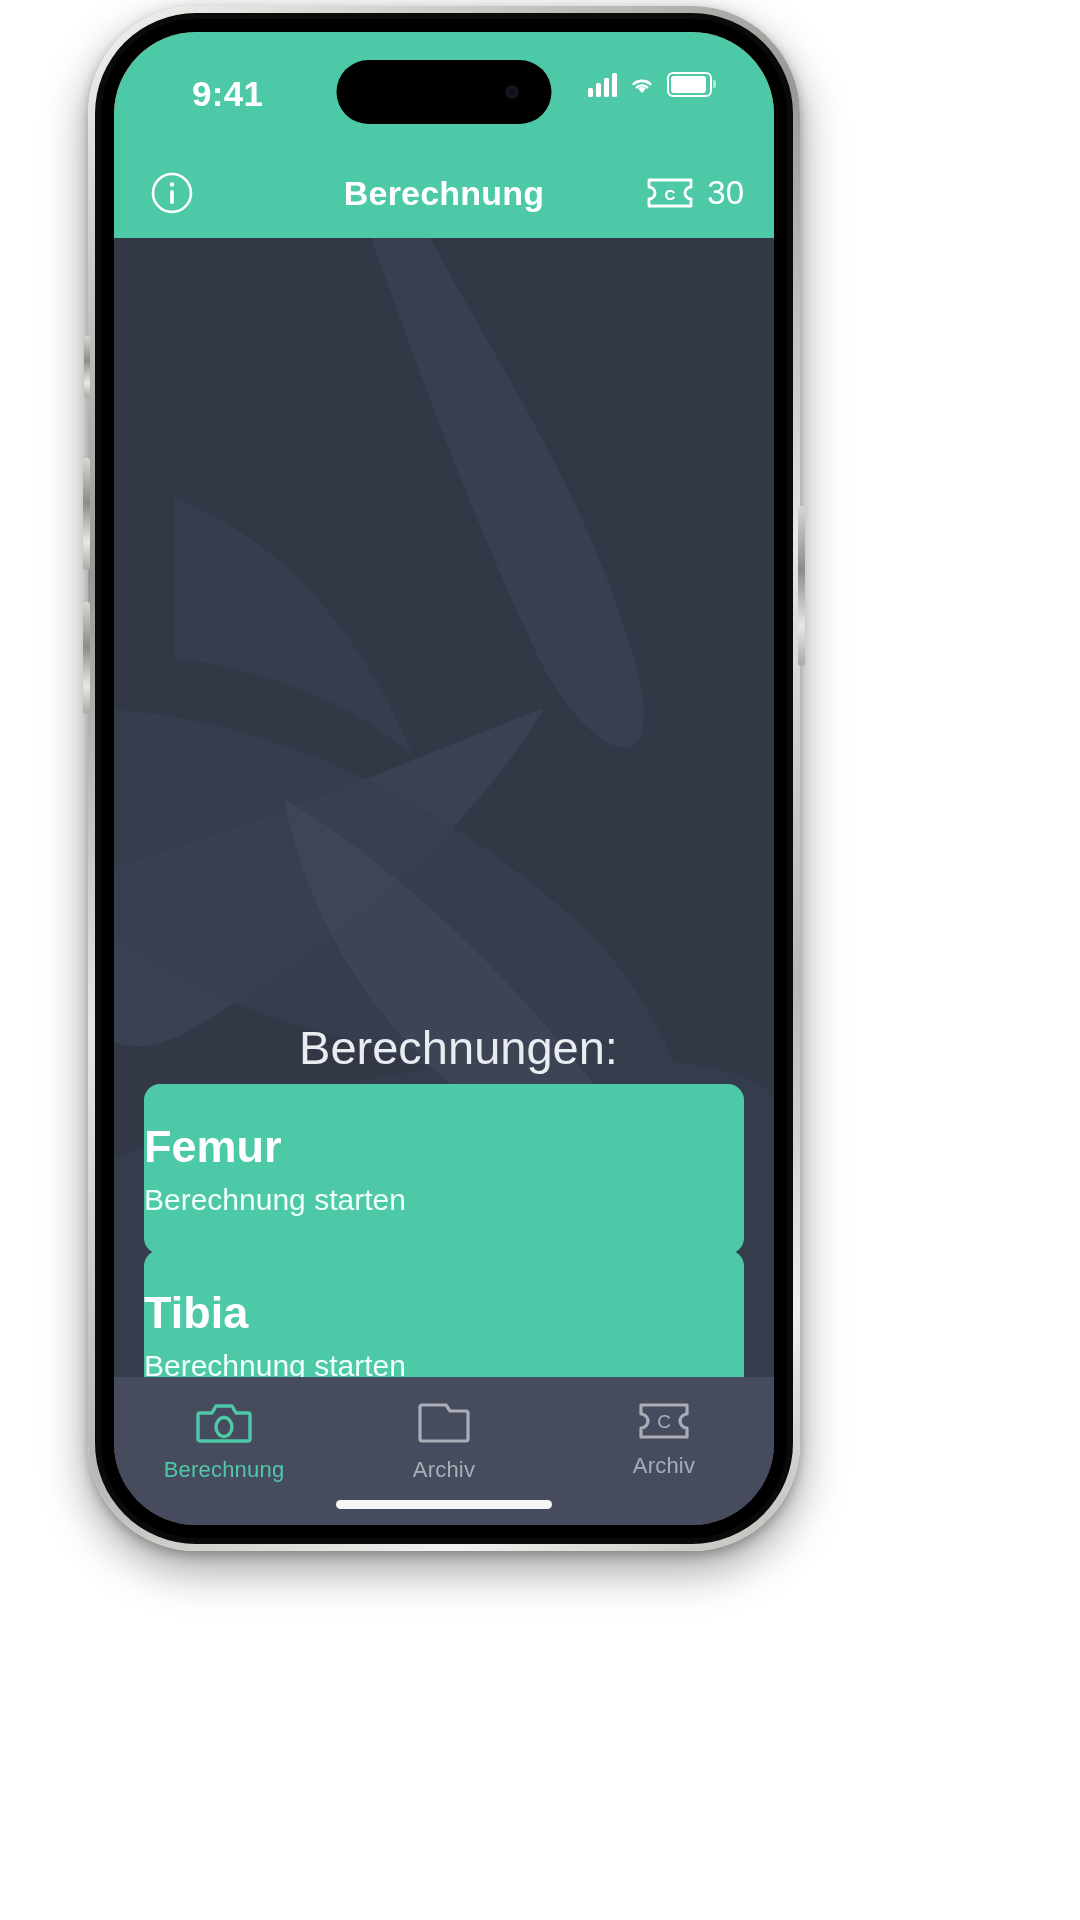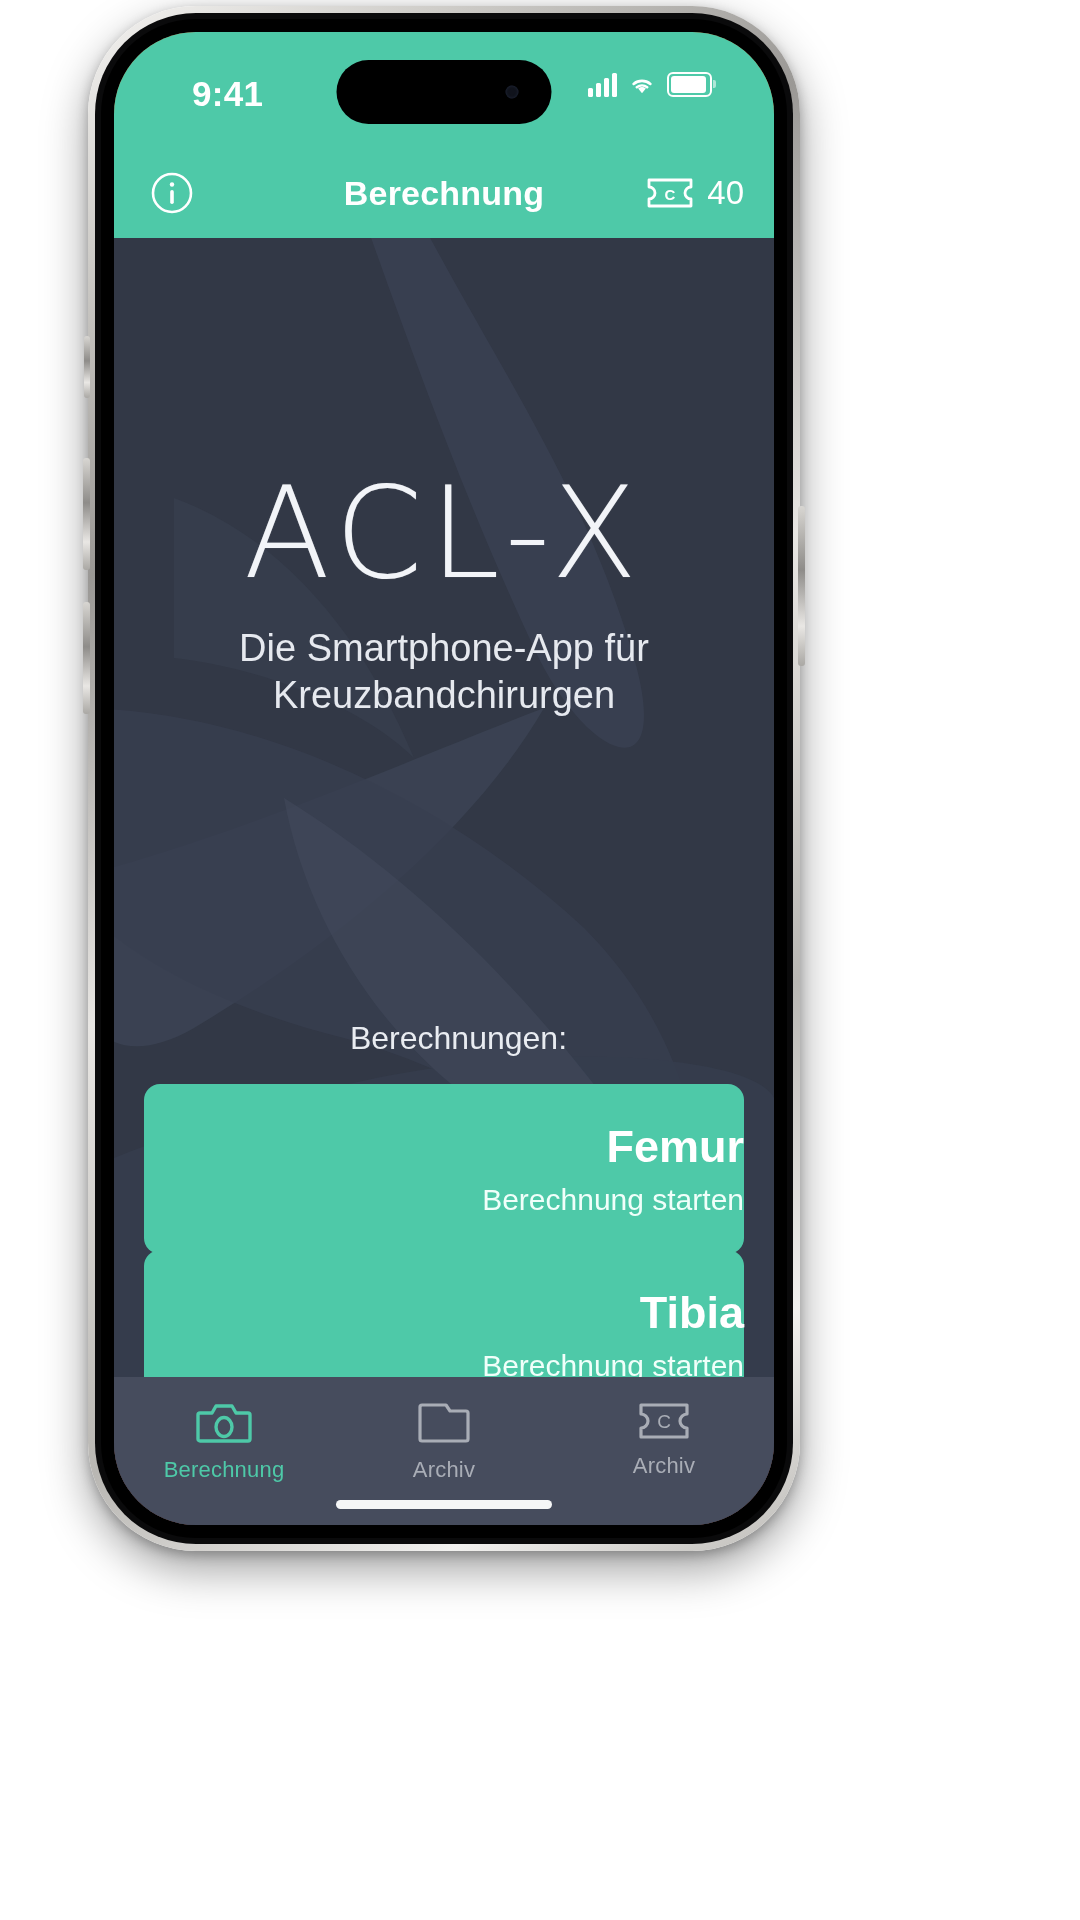--- a/index.html
+++ b/index.html
@@ -127,27 +127,27 @@
   .tagline{
     margin-top:26px;
     color:#e6e9ef;
     font-size:38px;
     line-height:1.26;
     font-weight:normal;
   }
 
   .calc-label{
     position:absolute;left:0;right:12px;top:782px;text-align:center;
-    color:#e9ecf1;font-size:32px;margin-left:41px;
+    color:#e9ecf1;font-size:47px;margin-left:41px;
   }
 
   .cta{
     position:absolute;left:30px;right:30px;
     background:#4ec9a8;border-radius:16px;
-    display:flex;flex-direction:column;align-items:flex-end;justify-content:center;
+    display:flex;flex-direction:column;align-items:flex-start;justify-content:center;
     cursor:pointer;
   }
   .cta-femur{top:846px;height:170px;}
   .cta-tibia{top:1012px;height:170px;}
   .cta-title{color:#fff;font-size:45px;font-weight:bold;line-height:1;}
   .cta-sub{color:#f0fffa;font-size:30px;margin-top:16px;line-height:1;}
 
   .tabbar{
     position:absolute;left:0;right:0;bottom:0;height:148px;
     background:#464c5d;
@@ -211,42 +211,35 @@
         <circle cx="22" cy="22" r="19" stroke="#fff" stroke-width="2.6" fill="none"></circle>
         <circle cx="22" cy="13.5" r="2.2" fill="#fff"></circle>
         <rect x="20.2" y="19" width="3.6" height="14" rx="1.8" fill="#fff"></rect>
       </svg>
       <div class="nav-title">Berechnung</div>
       <div class="nav-credits">
         <svg width="50" height="34" viewBox="0 0 50 34">
           <path d="M4 4 H46 V11 a6 6 0 0 0 0 12 v7 H4 v-7 a6 6 0 0 0 0-12 Z" fill="none" stroke="#fff" stroke-width="2.8" stroke-linejoin="round"></path>
           <text x="25" y="23.5" font-family="Liberation Sans, sans-serif" font-size="15" font-weight="bold" fill="#fff" text-anchor="middle">C</text>
         </svg>
-        <span class="cnum">40</span>
+        <span class="cnum">30</span>
       </div>
     </div>
 
     <div class="content">
 
       <svg class="blobs" viewBox="0 0 660 1340" preserveAspectRatio="none">
         <path d="M300 -30 C 390 140, 470 250, 520 420 C 560 560, 470 520, 420 410 C 350 260, 300 120, 250 -20 Z" fill="#3a4152" opacity=".85"></path>
         <path d="M60 260 C 170 300, 250 400, 300 520 C 250 470, 150 430, 60 420 Z" fill="#3a4152" opacity=".5"></path>
         <path d="M-40 640 C 120 600, 300 520, 430 470 C 360 590, 230 700, 80 790 C 10 830, -30 800, -40 740 Z" fill="#3b4253" opacity=".9"></path>
         <path d="M-40 470 C 140 470, 330 560, 470 690 C 560 780, 600 900, 590 1040 C 520 940, 380 840, 230 800 C 110 770, 10 720, -40 660 Z" fill="#383f50" opacity=".75"></path>
         <path d="M0 920 C 150 860, 330 810, 520 820 C 600 825, 650 840, 660 860 L660 1340 L0 1340 Z" fill="#363d4d" opacity=".8"></path>
         <path d="M170 560 C 300 640, 420 760, 520 900 C 470 930, 400 900, 330 840 C 250 770, 190 670, 170 560 Z" fill="#434a5c" opacity=".55"></path>
       </svg>
 
-      <div class="hero">
-        <div class="logo">ACL-X</div>
-        <div class="tagline">
-          <div>Die Smartphone-App für</div>
-          <div>Kreuzbandchirurgen</div>
-        </div>
-      </div>
 
       <div class="calc-label">Berechnungen:</div>
 
       <div class="cta cta-femur">
         <div class="cta-title">Femur</div>
         <div class="cta-sub">Berechnung starten</div>
       </div>
 
       <div class="cta cta-tibia">
         <div class="cta-title">Tibia</div>

